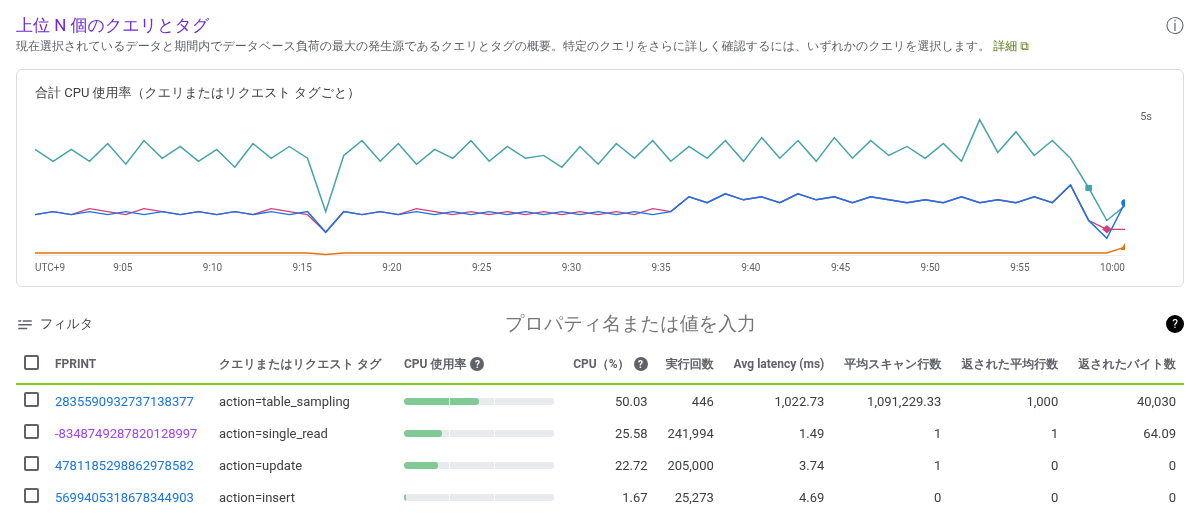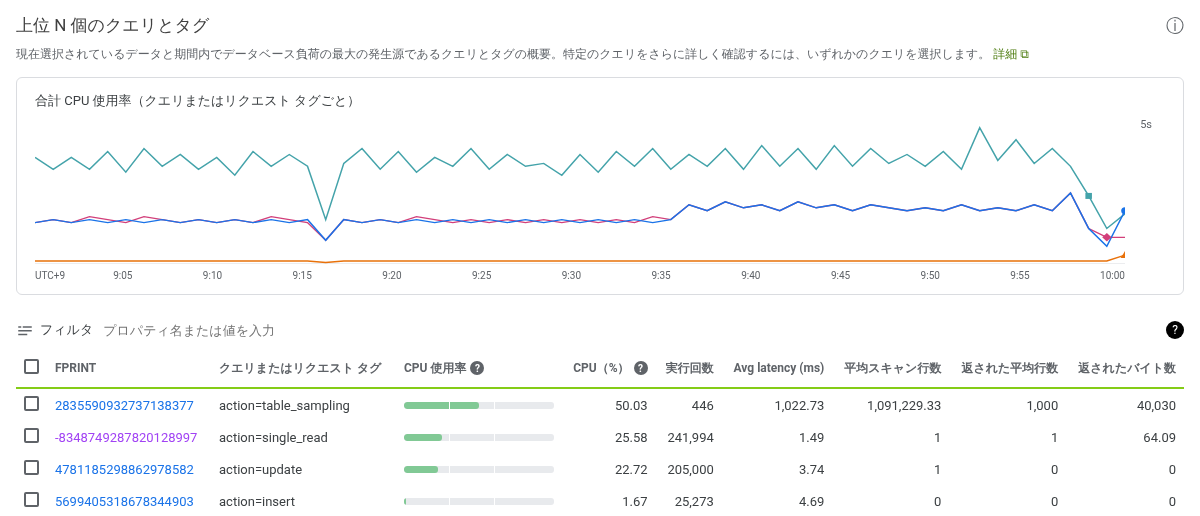--- a/index.html
+++ b/index.html
@@ -1,39 +1,39 @@
 <!DOCTYPE html>
 <html><head>
 <meta charset="utf-8">
 <style>
   * { box-sizing: border-box; margin: 0; padding: 0; }
   body { font-family: Roboto, Arial, sans-serif; font-size: 13px; color: #202124; background: #fff; width: 1200px; }
   .page { padding: 14px 16px 8px 16px; }
   .header { display: flex; justify-content: space-between; align-items: flex-start; }
   .header-text { flex: 1; }
-  .title { font-size: 17px; font-weight: 400; color: #404040; margin-bottom: 8px; }
+  .title { font-size: 17px; font-weight: 400; color: #6d28d9; margin-bottom: 0; }
   .subtitle { font-size: 12px; color: #5f6368; line-height: 1.5; }
   .details-link { color: #4d7c0f; text-decoration: none; }
   .info-icon { color: #5f6368; font-size: 18px; margin-left: 8px; cursor: pointer; }
 
   .chart-card { border: 1px solid #dadce0; border-radius: 6px; margin-top: 14px; padding: 14px 18px 10px 18px; }
   .chart-title { font-size: 13px; font-weight: 400; color: #3c4043; margin-bottom: 6px; }
   .chart-wrap { position: relative; height: 168px; }
   .chart-area { position: absolute; left: 0; right: 40px; top: 0; bottom: 20px; }
   .y-mark { position: absolute; right: 13px; top: 2px; font-size: 11px; color: #5f6368; }
   .x-axis { position: absolute; left: 0; right: 40px; bottom: 0; height: 14px; display: flex; justify-content: space-between; font-size: 10px; color: #5f6368; gap: 48px; }
   .x-axis span { flex: 1; text-align: left; }
   .x-axis span:first-child { flex: 0.5; }
   .x-axis span:last-child { text-align: right; flex: 0.5; }
   svg.plot { width: 100%; height: 100%; }
 
   .filter-row { display: flex; align-items: center; margin-top: 22px; padding: 4px 0; }
   .filter-icon { width: 18px; height: 18px; color: #5f6368; margin-right: 6px; }
   .filter-label { font-size: 13px; color: #3c4043; font-weight: 500; margin-right: 10px; }
-  .filter-input { flex: 1; border: none; font-size: 13px; color: #a21caf; outline: none; }
+  .filter-input { flex: 1; border: none; font-size: 19px; color: #a21caf; outline: none; text-align: center; }
   .help-icon { width: 18px; height: 18px; border-radius: 50%; background: #000; color: #fff; font-size: 12px; display: flex; align-items: center; justify-content: center; margin-left: 8px; flex-shrink: 0; }
 
   table { width: 100%; border-collapse: collapse; margin-top: 6px; }
   th { text-align: left; font-size: 12px; font-weight: 700; color: #5f6368; padding: 10px 8px; border-bottom: 2px solid #84cc16; white-space: nowrap; }
   th.num, td.num { text-align: right; }
   td { font-size: 13px; padding: 7px 8px; color: #3c4043; white-space: nowrap; }
   .cb { width: 28px; }
   .checkbox { width: 15px; height: 15px; border: 2px solid #5f6368; border-radius: 2px; display: inline-block; }
   .fprint-link { color: #1a73e8; text-decoration: none; }
   .fprint-link.selected { color: #a142f4; }

